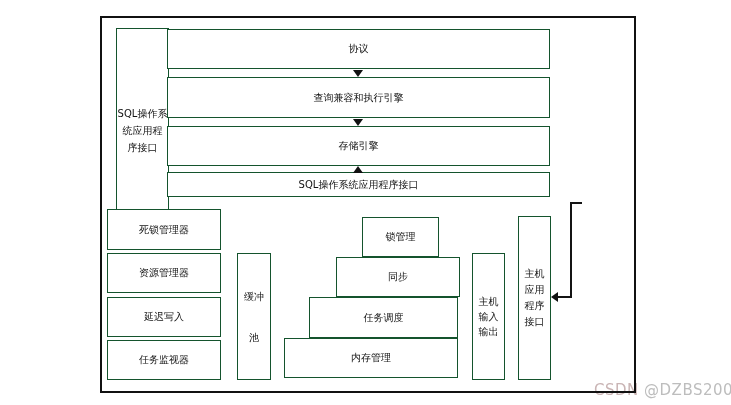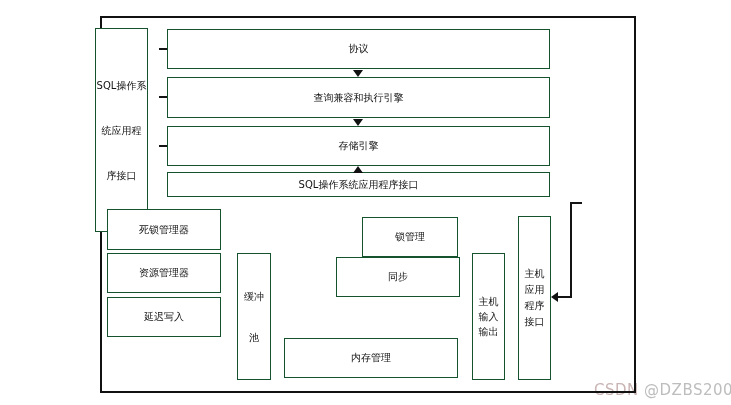--- a/index.html
+++ b/index.html
@@ -32,21 +32,21 @@
   .wm-brand { color:#c9b4b4; }
   .wm-user  { color:#bdbdbd; }
 </style>
 </head>
 <body>
 
 <div class="canvas">
 
   <div class="outer-rect"></div>
 
-  <div class="box tallbox" style="left:95px; top:28px; width:53px; height:204px;gap:28px;">
+  <div class="box tallbox" style="left:116px; top:28px; width:53px; height:204px;">
     <span class="ln">SQL操作系</span>
     <span class="ln">统应用程</span>
     <span class="ln">序接口</span>
   </div>
 
   <div class="hline" style="left:159px; top:48px; width:9px; height:1.5px;"></div>
   <div class="hline" style="left:159px; top:96px; width:9px; height:1.5px;"></div>
   <div class="hline" style="left:159px; top:145px; width:9px; height:1.5px;"></div>
 
   <div class="box" style="left:167px; top:29px; width:383px; height:40px;">
@@ -68,31 +68,37 @@
 
   <div class="box" style="left:107px; top:209px; width:114px; height:41px;">
     <span>死锁管理器</span>
   </div>
   <div class="box" style="left:107px; top:253px; width:114px; height:40px;">
     <span>资源管理器</span>
   </div>
   <div class="box" style="left:107px; top:297px; width:114px; height:40px;">
     <span>延迟写入</span>
   </div>
+  <div class="box" style="left:107px; top:340px; width:114px; height:40px;">
+    <span>任务监视器</span>
+  </div>
 
   <div class="box tallbox" style="left:237px; top:253px; width:34px; height:127px;gap:24px;">
     <span class="ln">缓冲</span>
     <span class="ln">池</span>
   </div>
 
-  <div class="box" style="left:362px; top:217px; width:96px; height:40px;">
+  <div class="box" style="left:362px; top:217px; width:77px; height:40px;">
     <span>锁管理</span>
   </div>
   <div class="box" style="left:336px; top:257px; width:124px; height:40px;align-items:center;">
     <span>同步</span>
+  </div>
+  <div class="box" style="left:309px; top:297px; width:149px; height:41px;">
+    <span>任务调度</span>
   </div>
   <div class="box" style="left:284px; top:338px; width:174px; height:40px;">
     <span>内存管理</span>
   </div>
 
   <div class="box" style="left:472px; top:253px; width:33px; height:127px; line-height:15px;">
     <span class="ln">主机</span>
     <span class="ln">输入</span>
     <span class="ln">输出</span>
   </div>

